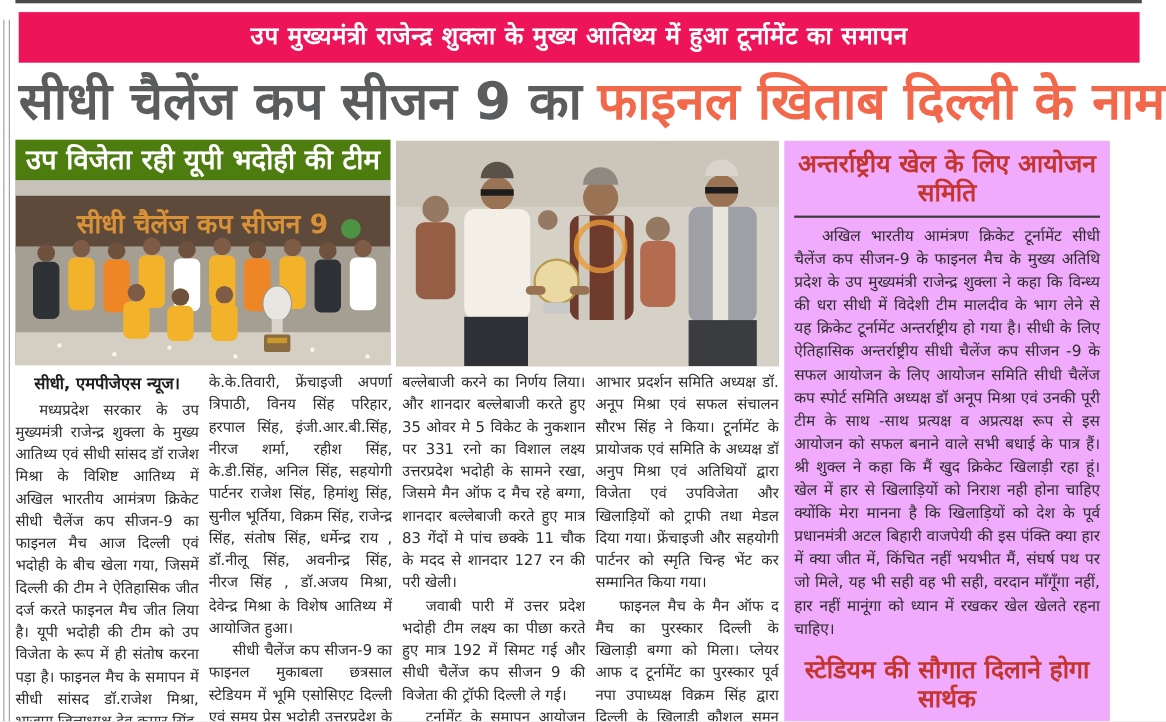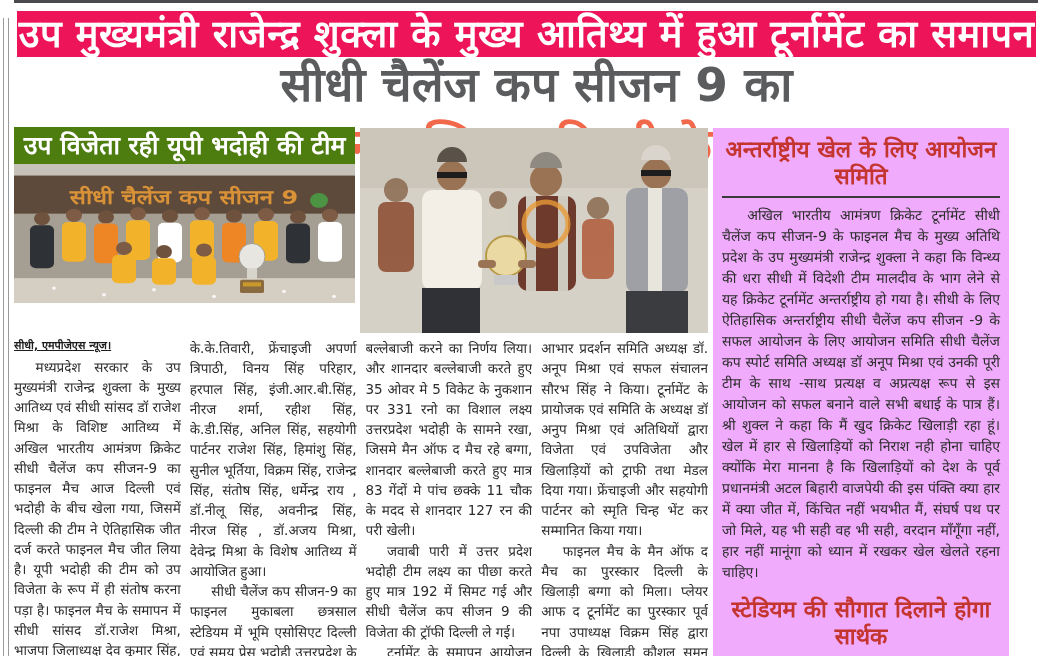--- a/index.html
+++ b/index.html
@@ -10,50 +10,50 @@
   }
   
   .top-rule { position:absolute; left:14px; right:22px; top:0; height:3px; background:#4b4b4f; }
   
   .left-rules { position:absolute; left:3px; top:18px; bottom:0; width:6px;
     border-left:1px solid #9a9a9a; border-right:1px solid #9a9a9a; }
   
   .kicker {
     position:absolute; left:17px; right:24px; top:11px; height:46px;
     background:#ED1459; color:#ffffff; display:flex; align-items:center; justify-content:center;
-    font-size:38px; font-weight:bold; letter-spacing:.5px; text-align:center; line-height:1;
+    font-size:22px; font-weight:bold; letter-spacing:.5px; text-align:center; line-height:1;
   }
   
   .headline {
     position:absolute; left:17px; right:4px; top:61px; height:62px;
     display:flex; align-items:center; gap:14px; white-space:nowrap;
-    font-size:47px; font-weight:800; line-height:1;flex-direction:column;
+    font-size:47px; font-weight:800; line-height:1;
   }
   .h1a { color:#5B5C5E; }
   .h1b { color:#F2684B; }
   
   .subhead {
     position:absolute; left:14px; top:127px; width:341px; height:37px;
     background:#4d7c0f; color:#fff; display:flex; align-items:center; justify-content:center;
     font-size:25px; font-weight:bold; line-height:1;
   }
   
   .photo { position:absolute; overflow:hidden; background:#b9b3a8; }
-  .photo-team  { left:14px;  top:164px; width:341px; height:139px; }
+  .photo-team  { left:14px;  top:164px; width:341px; height:168px; }
   .photo-award { left:360px; top:128px; width:348px; height:205px; }
   .photo svg { display:block; width:100%; height:100%; }
   
   .columns {
     position:absolute; left:14px; top:338px; width:694px; height:318px;
     display:flex; gap:9px; overflow:hidden;
   }
   .col { flex:1 1 0; overflow:hidden; font-size:13.5px; line-height:1.5; color:#2c2c2c; }
   .col p { text-align:justify; }
   .col p.indent { text-indent:1.6em; }
-  .dateline { font-weight:bold; font-size:11px; margin-bottom:2px; color:#1d1d1d;text-decoration:underline; }
+  .dateline { font-weight:bold; text-align:center; font-size:15px; margin-bottom:2px; color:#1d1d1d; }
   
   .right-panel {
     position:absolute; left:713px; top:128px; width:296px; height:528px;
     background:#f0abfc; padding:8px 9px 6px 9px; overflow:hidden;
   }
   .rp-headline {
     color:#C43530; font-weight:800; font-size:22.5px; line-height:1.22;
     text-align:center;
   }
   .rp-rule { height:0; border-bottom:2px solid #3a3a3a; margin:5px 0 7px 0; }

